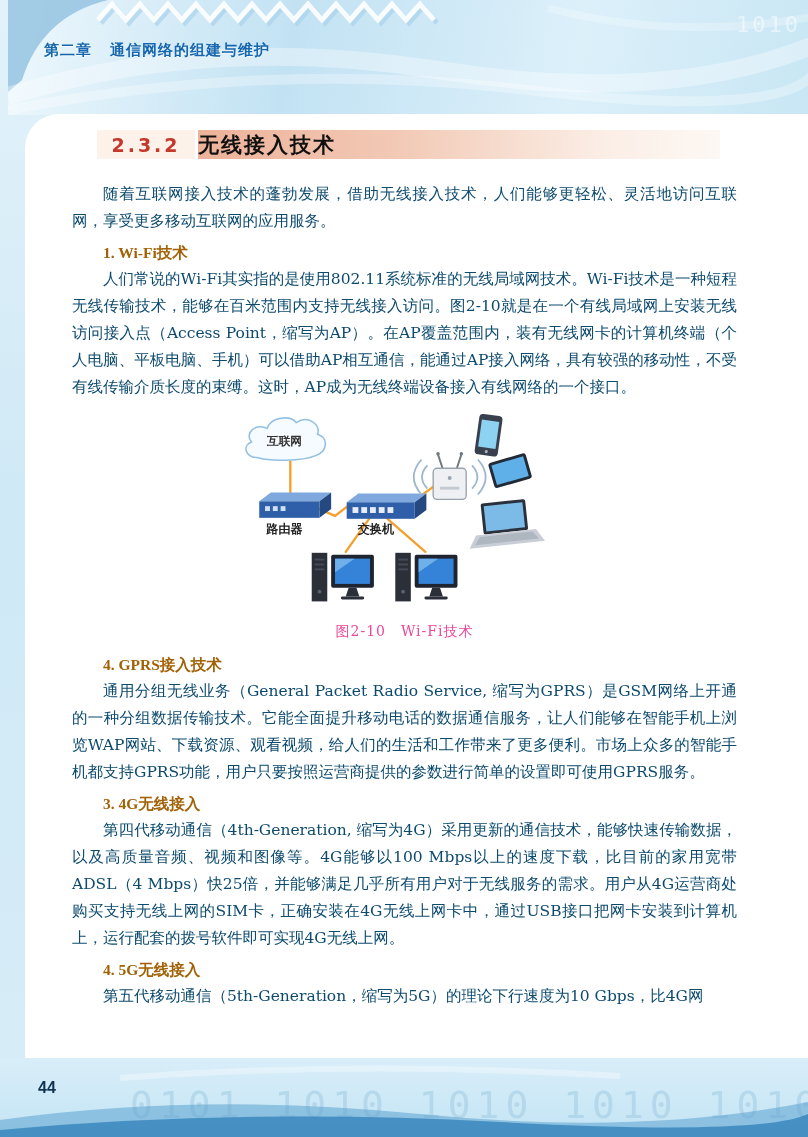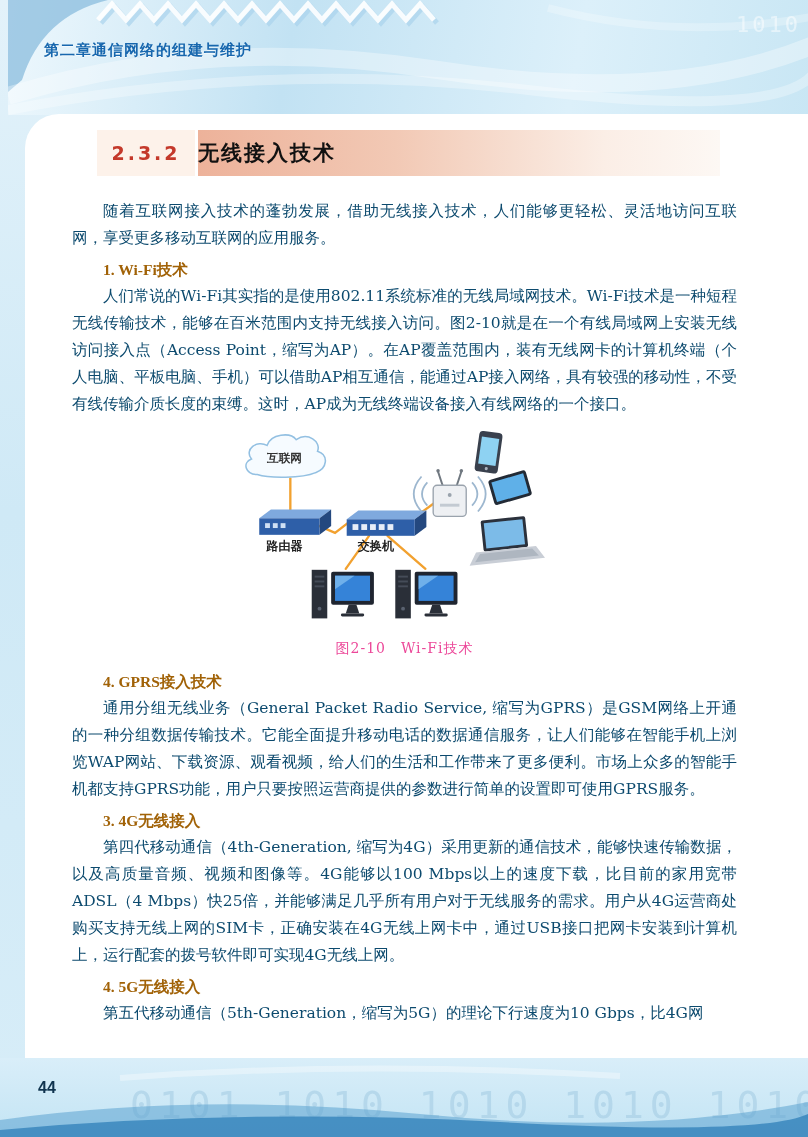--- a/index.html
+++ b/index.html
@@ -14,27 +14,27 @@
   
   .top-band { position:absolute; left:8px; top:0; width:808px; height:115px;
     background: linear-gradient(100deg,#eef8fd 0%, #c2e2f3 35%, #dcf0fa 70%, #c8e6f4 100%);
   }
   .band-svg { position:absolute; left:0; top:0; }
   .chapter-line { position:absolute; left:36px; top:41px;
     font-family:"Liberation Sans","DejaVu Sans",sans-serif;
     font-weight:bold; font-size:15px; color:#1767ae; letter-spacing:1px;
     text-shadow:0 1px 0 rgba(255,255,255,.6);
   }
-  .chapter-line .chap-no { }
+  .chapter-line .chap-no { margin-right:18px; }
 
   
   .panel { position:absolute; left:25px; top:114px; width:783px; height:944px;
     background:#ffffff; border-top-left-radius:34px; overflow:hidden;
   }
-  .section-header { display:flex; height:46px; margin:16px 88px 0 72px; }
+  .section-header { display:flex; height:29px; margin:16px 88px 0 72px; }
   .section-number {
     width:98px; flex:0 0 98px; display:flex; align-items:center; justify-content:center;
     background:#fdf2ea; color:#c4392b; font-weight:bold; font-size:19px;
     letter-spacing:3px; font-family:"DejaVu Sans","Liberation Sans",sans-serif;
     margin-right:3px;
   }
   .section-title {
     flex:1; display:flex; align-items:center; 
     background: linear-gradient(90deg,#edb29a 0%, #f2c9b5 38%, #fbeee6 78%, #fdf8f4 100%);
     font-weight:bold; font-size:21px; color:#111; letter-spacing:2px;

